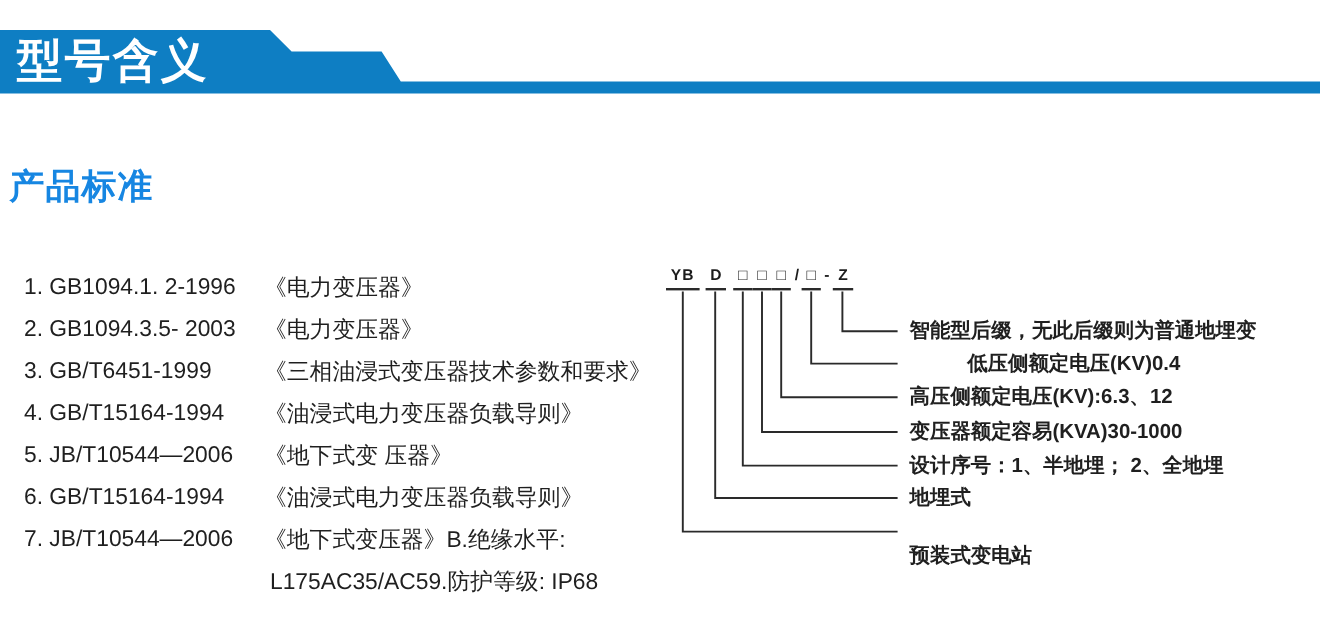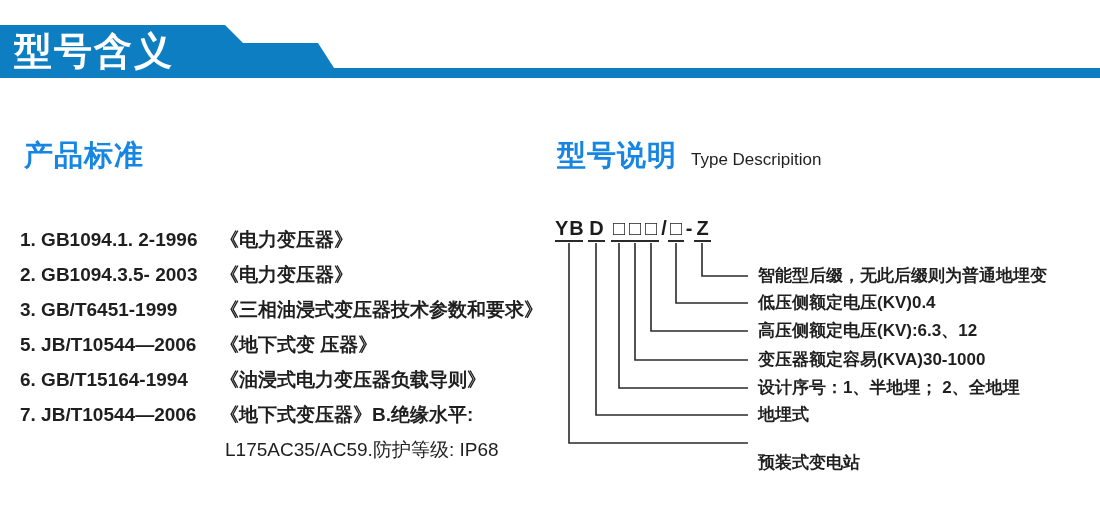--- a/index.html
+++ b/index.html
@@ -19,89 +19,89 @@
     position:absolute;left:14px;top:29px;
     font-size:38px;font-weight:bold;color:#ffffff;letter-spacing:2px;line-height:44px;
   }
   .banner-subtitle{
     position:absolute;left:177px;top:50px;
     font-size:17px;font-weight:bold;color:#ffffff;letter-spacing:1.5px;margin-top:32px;
   }
 
   
   .section-heading{position:absolute;display:flex;align-items:baseline;white-space:nowrap;}
-  .section-heading.left{left:24px;top:136px;}
+  .section-heading.left{left:8px;top:136px;}
   .section-heading.right{left:557px;top:136px;}
   .heading-cn{font-size:29px;font-weight:bold;color:var(--heading-blue,#1686e2);letter-spacing:1px;}
   .heading-en{font-size:17px;color:var(--text,#1f1f1f);margin-left:14px;}
 
   
   .standards{position:absolute;left:20px;top:222px;width:540px;color:var(--text,#1f1f1f);}
-  .std-row{display:flex;height:35px;align-items:center;font-size:19px;white-space:nowrap;font-weight:bold;}
+  .std-row{display:flex;height:35px;align-items:center;font-size:19px;white-space:nowrap;}
   .std-code{flex:0 0 200px;}
   .std-title{flex:1;}
   .std-cont{height:35px;display:flex;align-items:center;font-size:19px;padding-left:205px;white-space:nowrap;}
 
   
   .connector-svg{position:absolute;left:0;top:0;width:1100px;height:524px;pointer-events:none;}
   .connector{stroke:var(--line,#2a2a2a);stroke-width:1.6;fill:none;}
   .seg{
     position:absolute;top:217px;height:23px;line-height:23px;text-align:center;
-    font-size:20px;font-weight:bold;color:#1c1c1c;white-space:nowrap;
+    font-size:13px;font-weight:bold;color:#1c1c1c;white-space:nowrap;
   }
   .seg.u{border-bottom:2.5px solid var(--line,#2a2a2a);}
   .seg-yb{left:555px;width:28px;letter-spacing:1px;}
   .seg-d{left:588px;width:17px;}
   .seg-b1{left:611px;width:16px;}
   .seg-b2{left:627px;width:16px;}
   .seg-b3{left:643px;width:16px;}
   .seg-slash{left:659px;width:10px;}
   .seg-b4{left:668px;width:16px;}
   .seg-dash{left:684px;width:10px;}
   .seg-z{left:694px;width:17px;}
 
   .diagram-label{
     position:absolute;left:758px;height:22px;line-height:22px;
     font-size:17px;font-weight:bold;color:var(--text,#1f1f1f);white-space:nowrap;
   }
-  .lbl-0{top:265px;} .lbl-1{top:292px;} .lbl-2{top:320px;text-align:right;}
+  .lbl-0{top:265px;} .lbl-1{top:292px;margin-left:48px;} .lbl-2{top:320px;text-align:right;}
   .lbl-3{top:349px;} .lbl-4{top:377px;} .lbl-5{top:404px;} .lbl-6{top:452px;}
 </style>
 </head>
 <body>
 
 <div class="page">
 
   <svg class="banner-svg" viewBox="0 0 1100 100" xmlns="http://www.w3.org/2000/svg">
     <polygon class="banner-shape" points="0,25 225,25 243,43 318,43 334,68 1100,68 1100,78 0,78"></polygon>
   </svg>
   <div class="banner-title">型号含义</div>
   <div class="banner-subtitle">MOdel maning</div>
 
   <div class="section-heading left">
     <span class="heading-cn">产品标准</span>
   </div>
 
-  <div class="section-heading right">
-    <span class="heading-cn">型号说明</span>
-    <span class="heading-en">Type Descripition</span>
-  </div>
 
   <div class="standards">
     <div class="std-row">
       <span class="std-code">1. GB1094.1. 2-1996</span>
       <span class="std-title">《电力变压器》</span>
     </div>
     <div class="std-row">
       <span class="std-code">2. GB1094.3.5- 2003</span>
       <span class="std-title">《电力变压器》</span>
     </div>
     <div class="std-row">
       <span class="std-code">3. GB/T6451-1999</span>
       <span class="std-title">《三相油浸式变压器技术参数和要求》</span>
+    </div>
+    <div class="std-row">
+      <span class="std-code">4. GB/T15164-1994</span>
+      <span class="std-title">《油浸式电力变压器负载导则》</span>
     </div>
     <div class="std-row">
       <span class="std-code">5. JB/T10544—2006</span>
       <span class="std-title">《地下式变 压器》</span>
     </div>
     <div class="std-row">
       <span class="std-code">6. GB/T15164-1994</span>
       <span class="std-title">《油浸式电力变压器负载导则》</span>
     </div>
     <div class="std-row">

